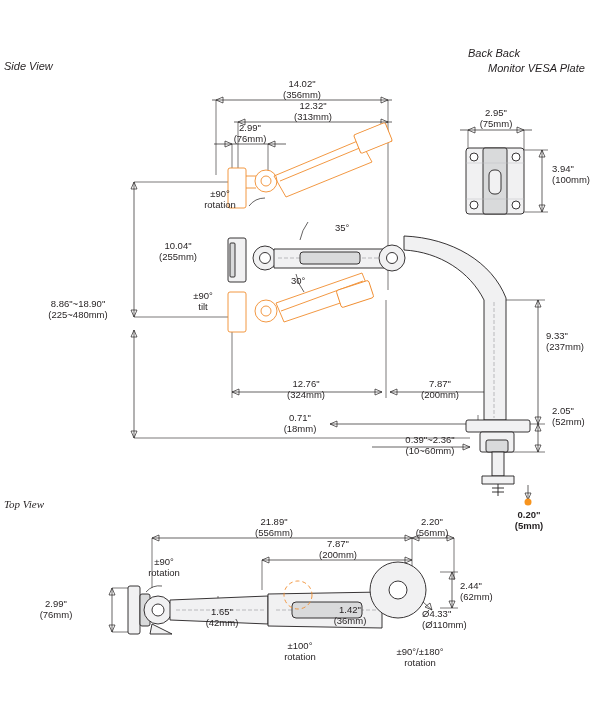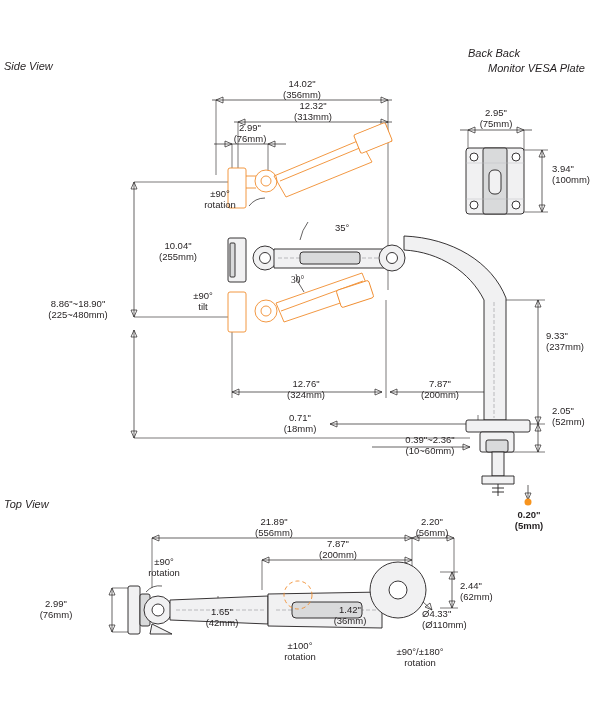--- a/index.html
+++ b/index.html
@@ -230,21 +230,21 @@
     <circle class="prod-fill" cx="398" cy="590" r="28"></circle>
     <circle class="prod-out" cx="398" cy="590" r="9"></circle>
     <circle class="ghost" cx="298" cy="595" r="14" stroke-dasharray="4 3"></circle>
     <path class="arc" d="M146 592 A18 18 0 0 1 162 586"></path>
 
   </svg>
 
   <div class="lbl italic" style="left:4px; top:60px;">Side View</div>
   <div class="lbl italic" style="left:468px; top:47px;">Back Back</div>
   <div class="lbl italic" style="left:488px; top:62px;text-align:right;">Monitor VESA Plate</div>
-  <div class="lbl italic" style="left:4px; top:498px;">Top View</div>
+  <div class="lbl italic" style="left:4px; top:498px;font-family:Liberation Serif, serif;">Top View</div>
 
   <div class="lbl c" style="left:302px; top:78px;">14.02"
 (356mm)</div>
   <div class="lbl c" style="left:313px; top:100px;">12.32"
 (313mm)</div>
   <div class="lbl c" style="left:250px; top:122px;">2.99"
 (76mm)</div>
   <div class="lbl c" style="left:178px; top:240px;">10.04"
 (255mm)</div>
   <div class="lbl c" style="left:78px; top:298px;">8.86"~18.90"
@@ -262,21 +262,21 @@
   <div class="lbl" style="left:552px; top:405px;">2.05"
 (52mm)</div>
   <div class="lbl bold c" style="left:529px; top:509px;">0.20"
 (5mm)</div>
 
   <div class="lbl c" style="left:220px; top:188px;">±90°
 rotation</div>
   <div class="lbl c" style="left:203px; top:290px;">±90°
 tilt</div>
   <div class="lbl" style="left:291px; top:222px;margin-left:44px;">35°</div>
-  <div class="lbl" style="left:291px; top:275px;font-family:Liberation Serif, serif;">30°</div>
+  <div class="lbl" style="left:291px; top:275px;">30°</div>
 
   <div class="lbl c" style="left:496px; top:107px;">2.95"
 (75mm)</div>
   <div class="lbl" style="left:552px; top:163px;">3.94"
 (100mm)</div>
 
   <div class="lbl c" style="left:274px; top:516px;">21.89"
 (556mm)</div>
   <div class="lbl c" style="left:338px; top:538px;">7.87"
 (200mm)</div>

